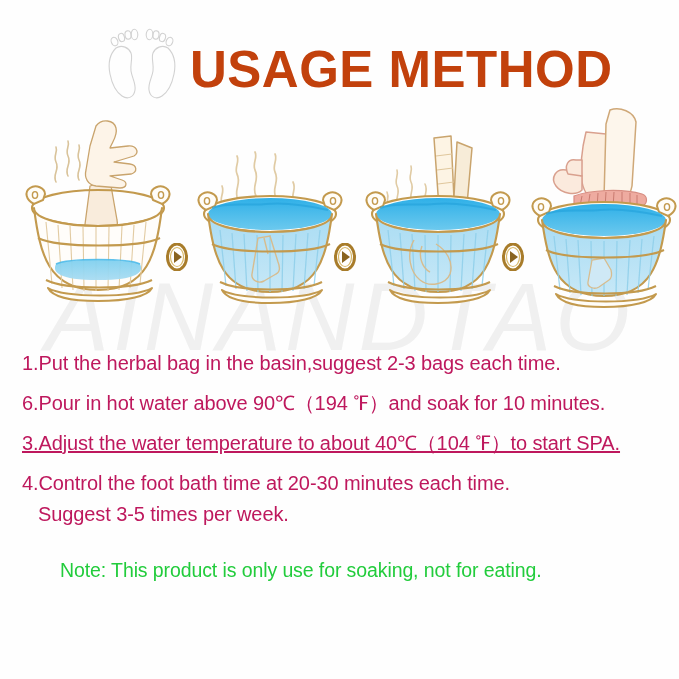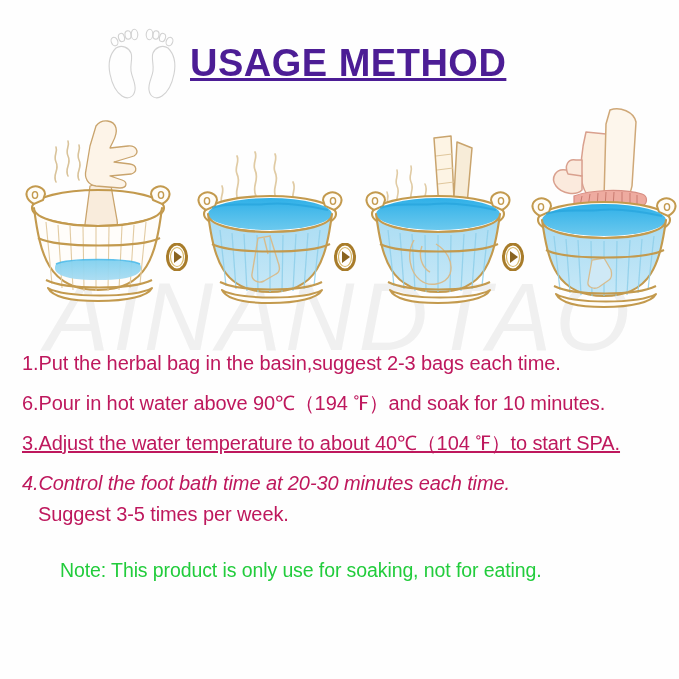--- a/index.html
+++ b/index.html
@@ -53,27 +53,26 @@
     position: absolute;
     left: 96px;
     top: 22px;
     width: 92px;
     height: 82px;
   }
   #page-title {
     position: absolute;
     left: 190px;
     top: 44px;
-    font-size: 38px;
+    font-size: 51px;
     font-weight: 700;
     letter-spacing: 0.5px;
-    color: #4c1d95;
+    color: #c2410c;
     line-height: 1;
     white-space: nowrap;
-    text-decoration: underline;
   }
 
   
   #illustrations {
     position: absolute;
     left: 0;
     top: 104px;
     width: 679px;
     height: 222px;
     z-index: 2;
@@ -116,21 +115,21 @@
     font-weight: 400;
     color: #be185d;
     white-space: nowrap;
     line-height: 1;
     letter-spacing: -0.1px;
     text-align: right;
   }
   #step-1 { top: 13px; }
   #step-2 { top: 53px; }
   #step-3 { top: 93px; text-decoration: underline; }
-  #step-4 { top: 133px; font-style: italic; }
+  #step-4 { top: 133px; }
   #step-4b { top: 164px; left: 38px; }
 
   #note-line {
     position: absolute;
     left: 28px;
     top: 221px;
     font-size: 19.5px;
     font-weight: 400;
     color: #22cc3c;
     white-space: nowrap;

